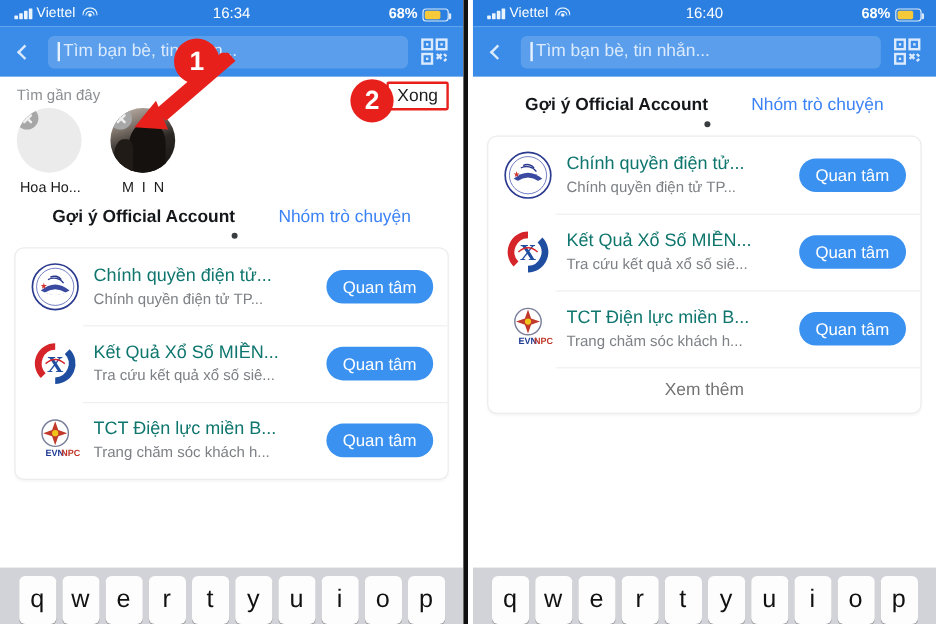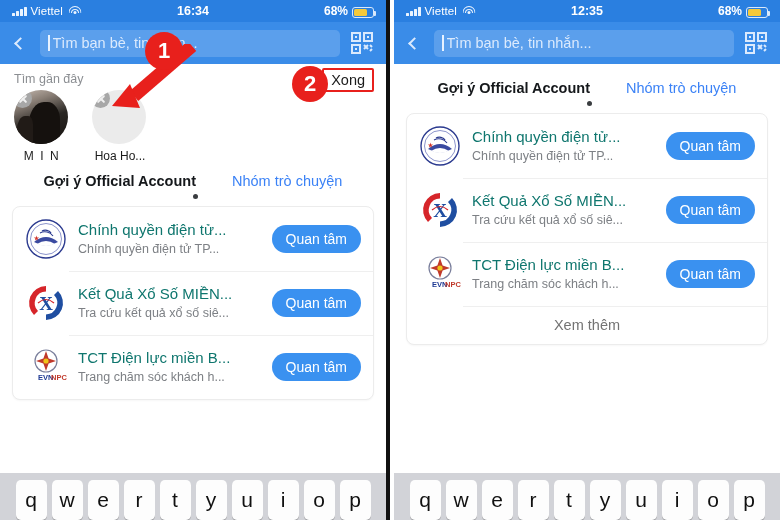--- a/index.html
+++ b/index.html
@@ -35,21 +35,21 @@
   .bars i { display: block; width: 2.5px; background: #eaf4ff; border-radius: .5px; }
   .bars i:nth-child(1){height:3px} .bars i:nth-child(2){height:5px}
   .bars i:nth-child(3){height:7px} .bars i:nth-child(4){height:9px}
   .carrier { font-size: 11.5px; font-weight: normal; letter-spacing: .1px; }
   .wifi { width: 13px; height: 10px; position: relative; margin-left: 2px; }
   .wifi span { position:absolute; border: 1.6px solid #eaf4ff; border-bottom:none;
                border-radius: 50% 50% 0 0 / 100% 100% 0 0; left:50%; transform:translateX(-50%); }
   .wifi span:nth-child(1){ width:13px;height:6.5px; top:0; }
   .wifi span:nth-child(2){ width:8px;height:4px; top:2.6px; }
   .wifi span:nth-child(3){ width:3px;height:3px; top:5.4px; border-radius:50%; background:#eaf4ff; border:none;}
-  .sb-time { position:absolute; left:50%; transform: translateX(-50%); font-size: 12.5px; font-weight: bold; }
+  .sb-time { position:absolute; left:50%; transform: translateX(-50%); font-size: 12.5px; font-weight: normal; }
   .sb-right { margin-left: auto; display:flex; align-items:flex-end; gap:4px; font-size: 12px; }
   .battery { width: 22px; height: 11px; border: 1.3px solid #d9e9fb; border-radius: 3px; position: relative; }
   .battery::after { content:""; position:absolute; right:-3px; top:3px; width:2px; height:5px; background:#d9e9fb; border-radius:0 1px 1px 0;}
   .battery i { display:block; position:absolute; left:1px; top:1px; bottom:1px; width:13px; background:#f5c93a; border-radius:1.5px; }
 
   
   .searchbar {
     height: 42px;
     background: #3a8ce8;
     display: flex; align-items: center;
@@ -224,30 +224,30 @@
           <rect x="7" y="19" width="2" height="2" fill="#dbeafd"></rect>
           <path d="M16 16 L20 20 M20 16 L16 20 M22 16 L24 18 M22 22 L24 20" stroke="#dbeafd" stroke-width="2" fill="none"></path>
         </svg>
       </div>
     </div>
 
     <div class="recent">
       <div class="recent-title">Tìm gần đây</div>
       <div class="avatars">
         <div class="av-wrap">
+          <div class="av">
+            <span class="av-x"></span>
+          </div>
+          <div class="av-name">Hoa Ho...</div>
+        </div>
+        <div class="av-wrap">
           <div class="av photo">
             <span class="av-x"></span>
           </div>
           <div class="av-name spaced">M I N</div>
-        </div>
-        <div class="av-wrap">
-          <div class="av">
-            <span class="av-x"></span>
-          </div>
-          <div class="av-name">Hoa Ho...</div>
         </div>
       </div>
     </div>
 
     <div class="done-btn boxed">Xong</div>
 
     <div class="tabs">
       <div class="tab active">Gợi ý Official Account</div>
       <div class="tab">Nhóm trò chuyện</div>
     </div>
@@ -351,21 +351,21 @@
             <i></i>
             <i></i>
           </span>
         <span class="carrier">Viettel</span>
         <span class="wifi">
             <span></span>
             <span></span>
             <span></span>
           </span>
       </div>
-      <div class="sb-time">12:35</div>
+      <div class="sb-time">16:40</div>
       <div class="sb-right">
         <span>68%</span>
         <span class="battery">
             <i></i>
           </span>
       </div>
     </div>
 
     <div class="searchbar">
       <div class="back-btn">

